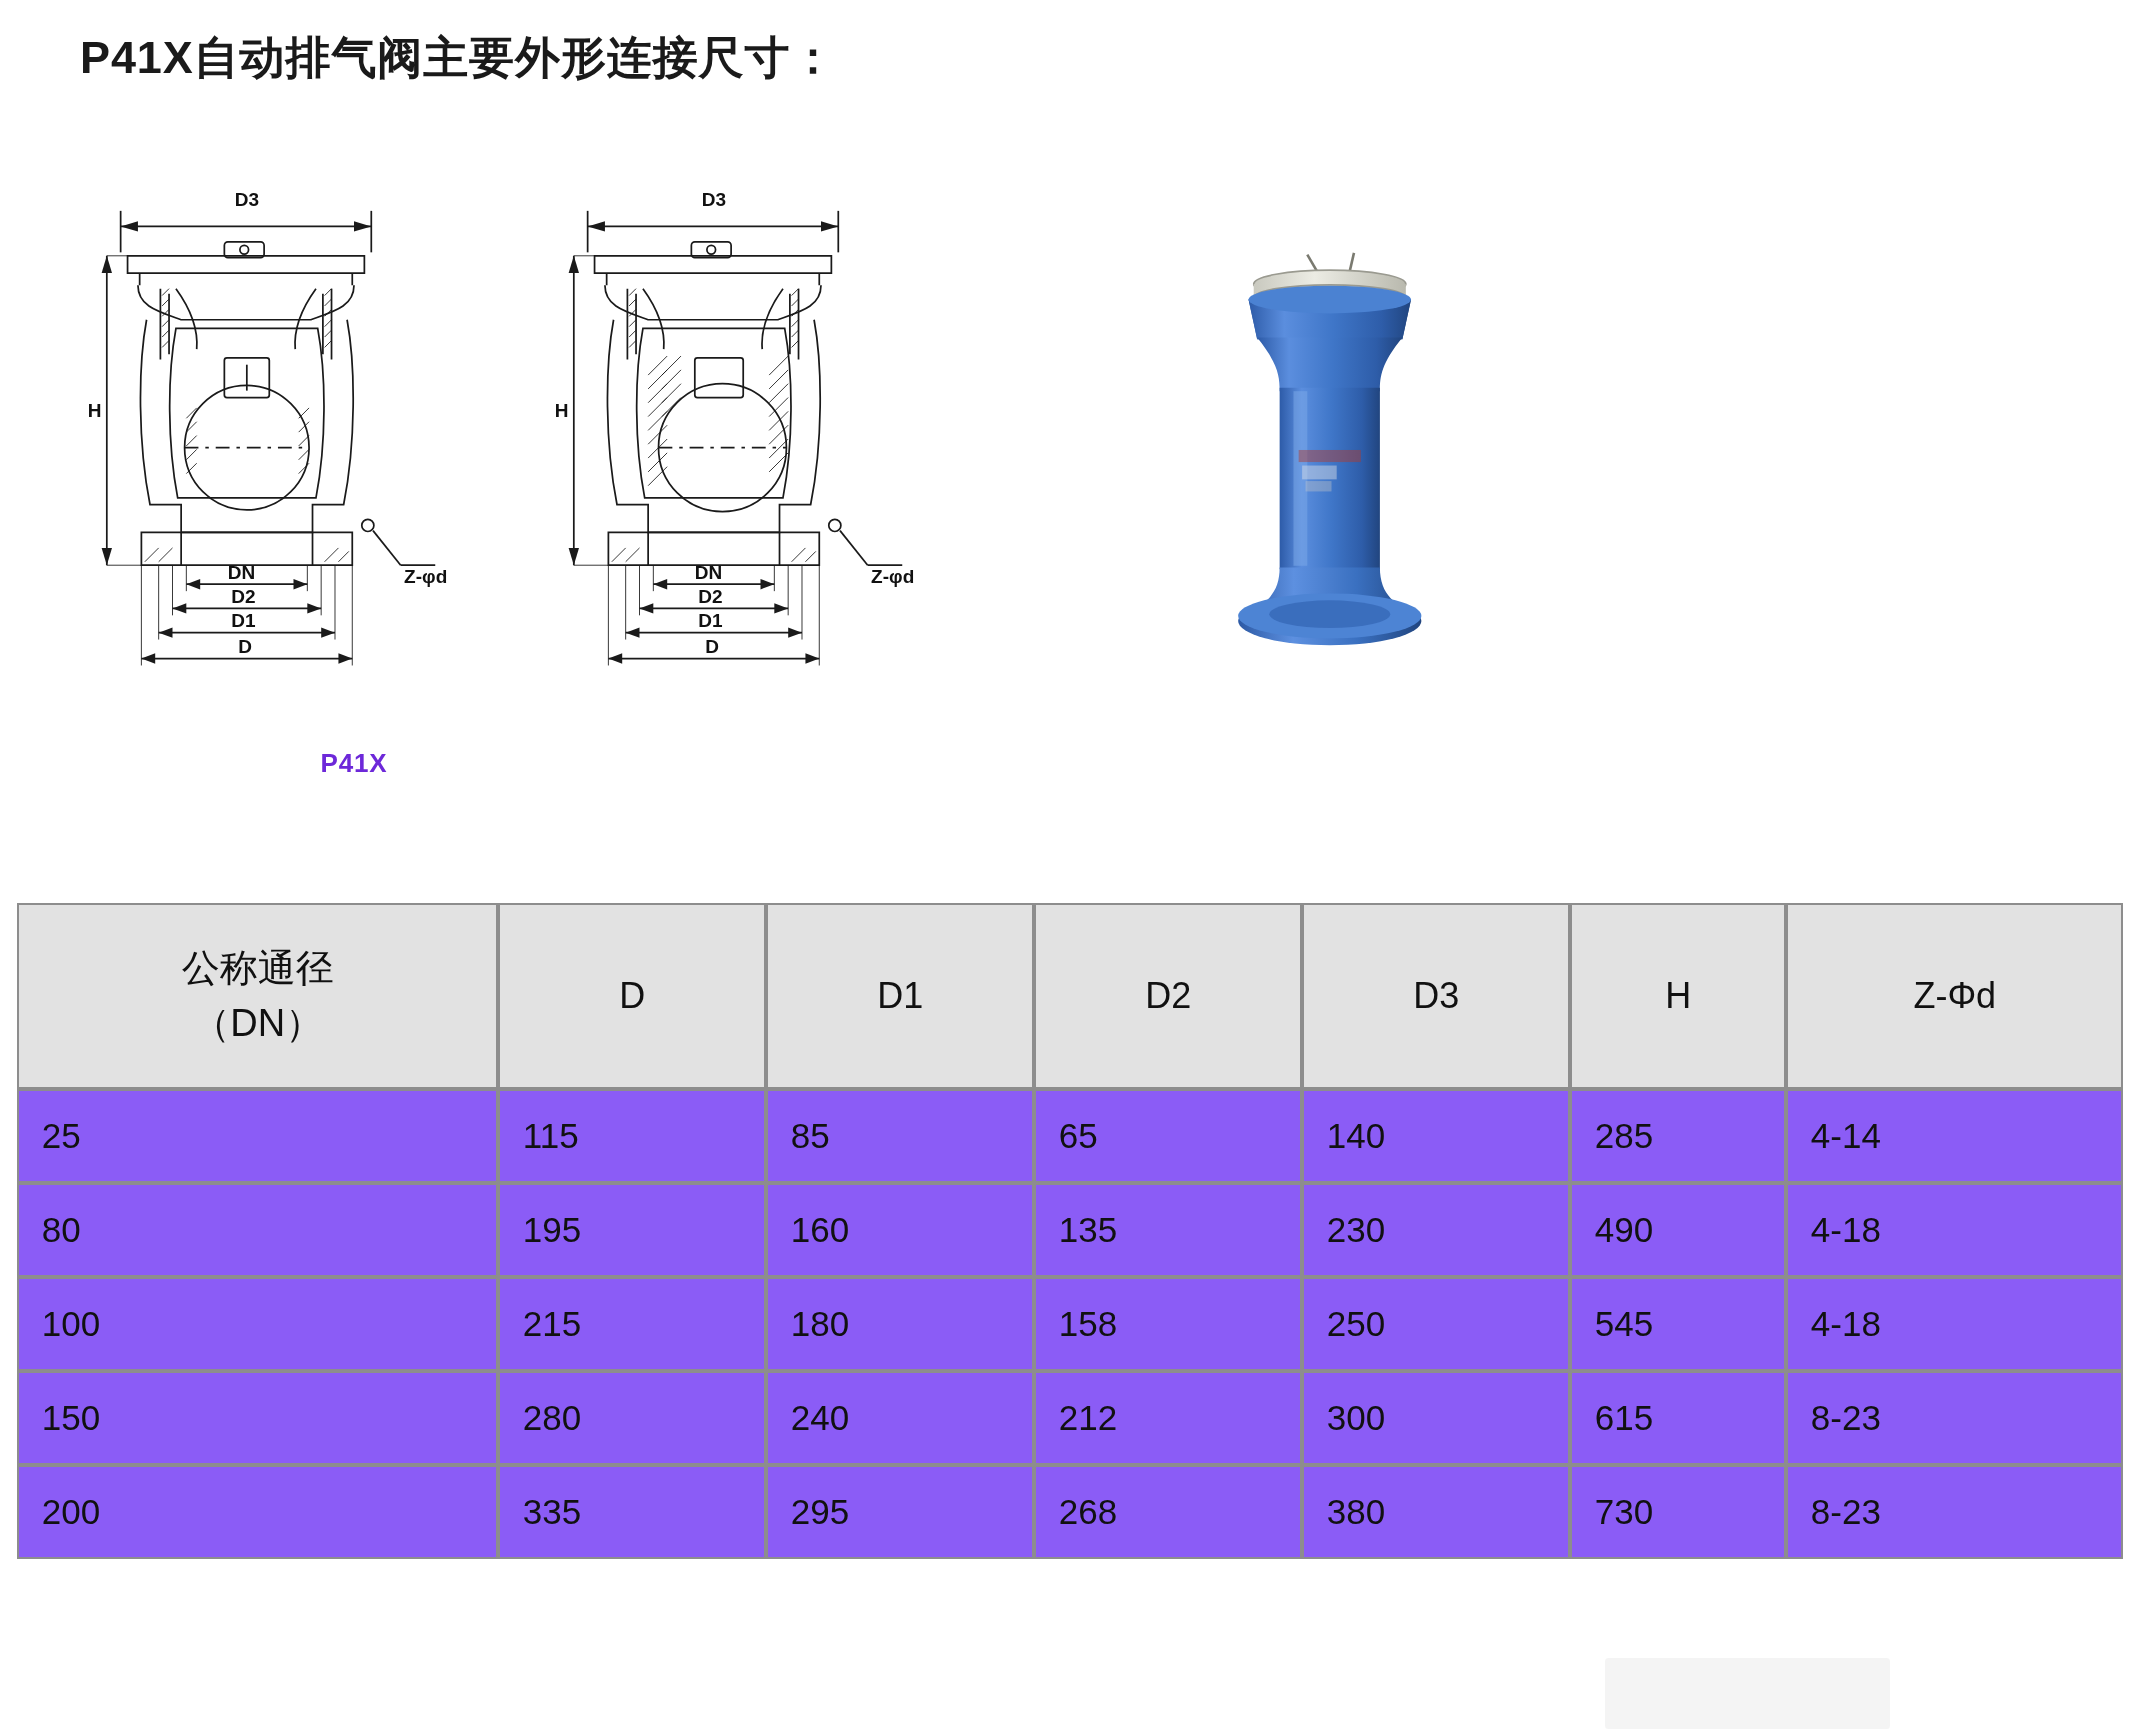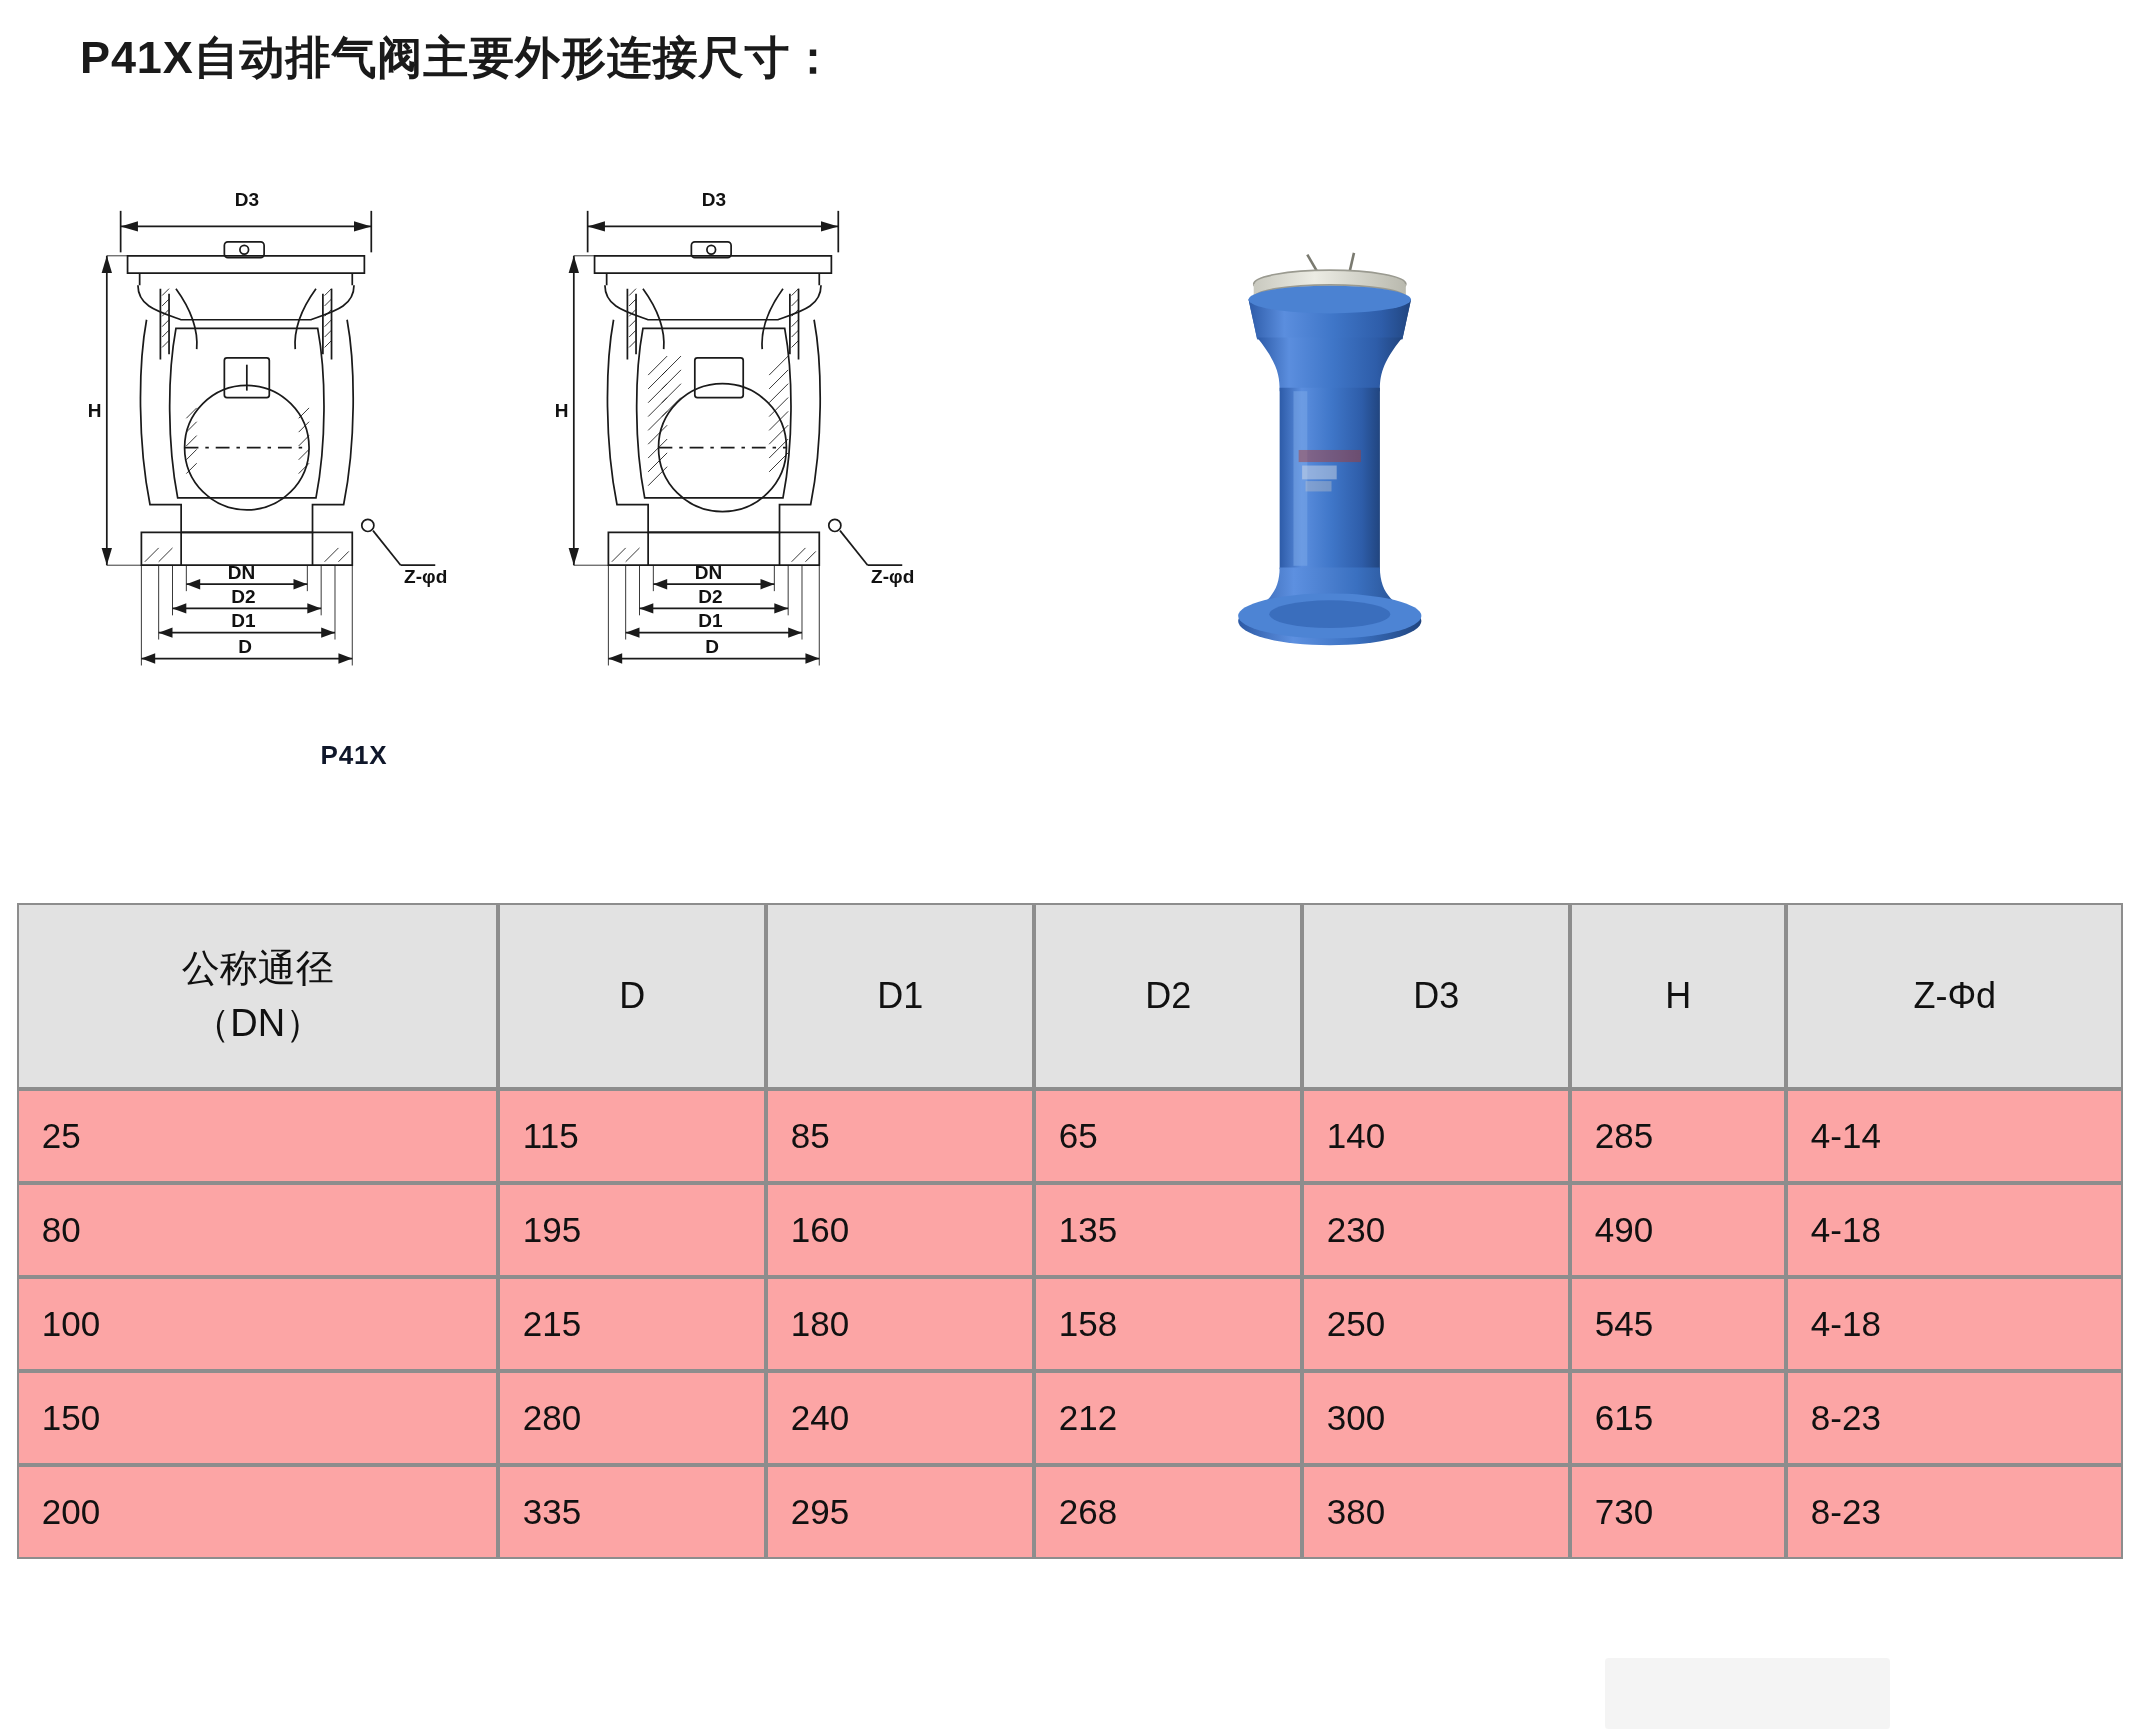--- a/index.html
+++ b/index.html
@@ -44,27 +44,27 @@
     position: absolute;
     top: 17.3px;
     width: 536px;
     height: 640px;
   }
   .drawing.p41x { left: 86px; }
   .drawing.p42x { left: 553px; }
   .drawing svg { display: block; }
   .drawing-caption {
     position: absolute;
-    bottom: 28px;
+    bottom: 20px;
     width: 100%;
     text-align: center;
     font-size: 26px;
     font-weight: bold;
     letter-spacing: 0.9px;
-    color: #0f172a;
+    color: #6d28d9;
   }
 
   .photo {
     position: absolute;
     left: 1150px;
     top: 104px;
     width: 363px;
     height: 484px;
   }
 
@@ -79,21 +79,21 @@
     border-collapse: separate;
     border-spacing: 0;
     width: 2106px;
     table-layout: fixed;
     background: #fff;
   }
   table.spec th, table.spec td {
     border: 2.6px solid #8d8d8d;
     font-size: 35px;
     color: #111;
-    background: #fca5a5;
+    background: #8b5cf6;
     padding: 0;
     height: 90px;
   }
   table.spec thead th {
     background: #e2e2e2;
     text-align: center;
     font-weight: normal;
     height: 182px;
     font-size: 36px;
   }

